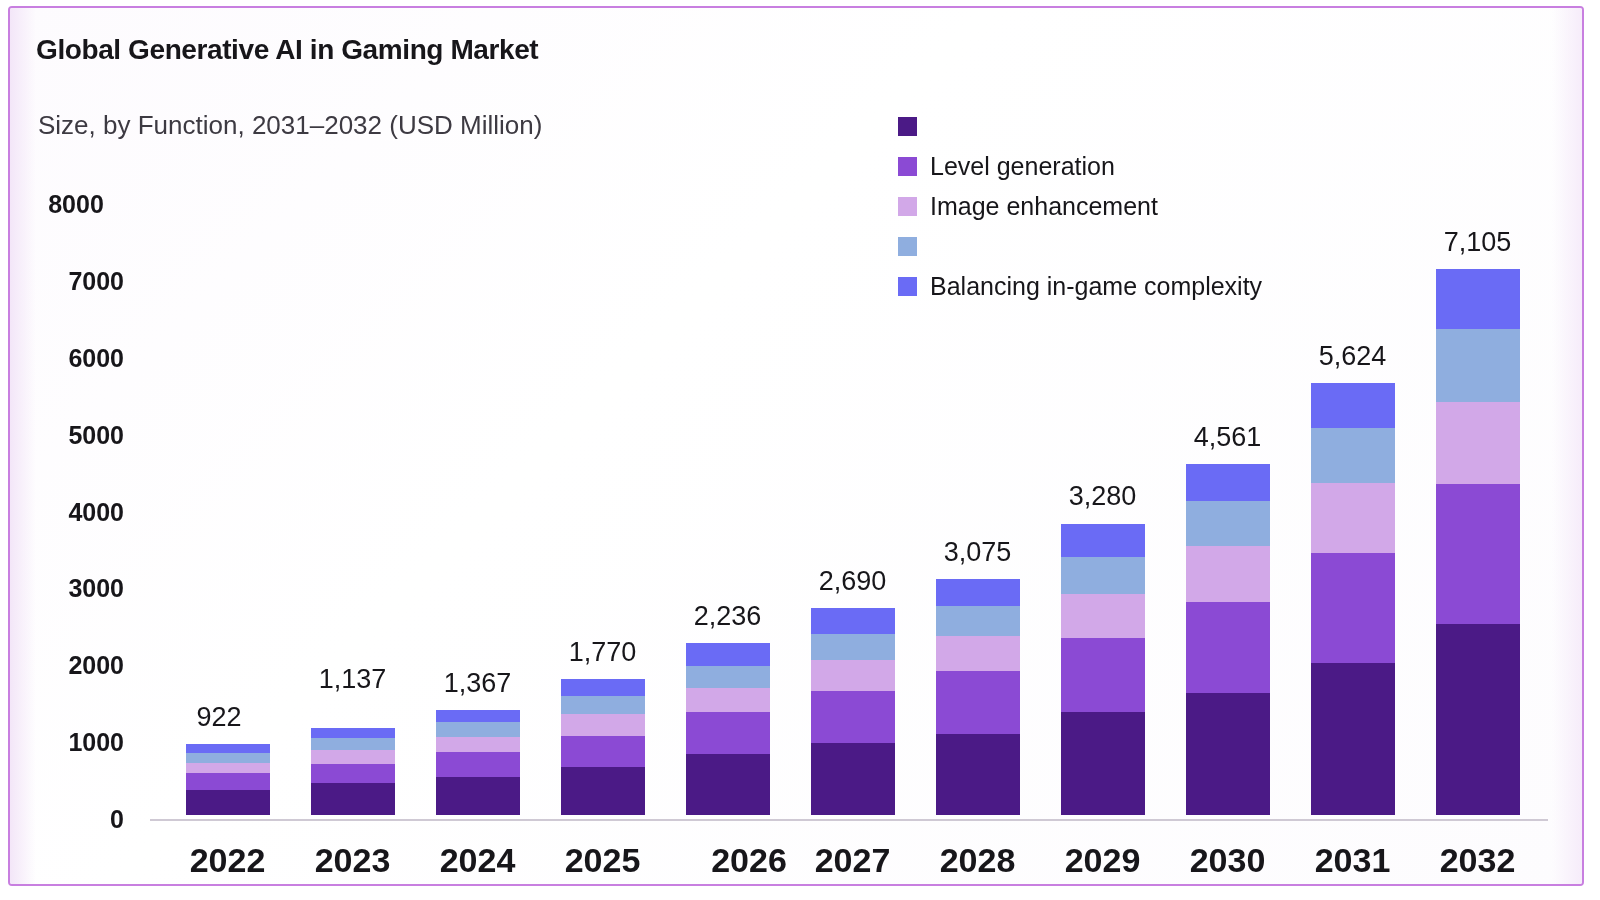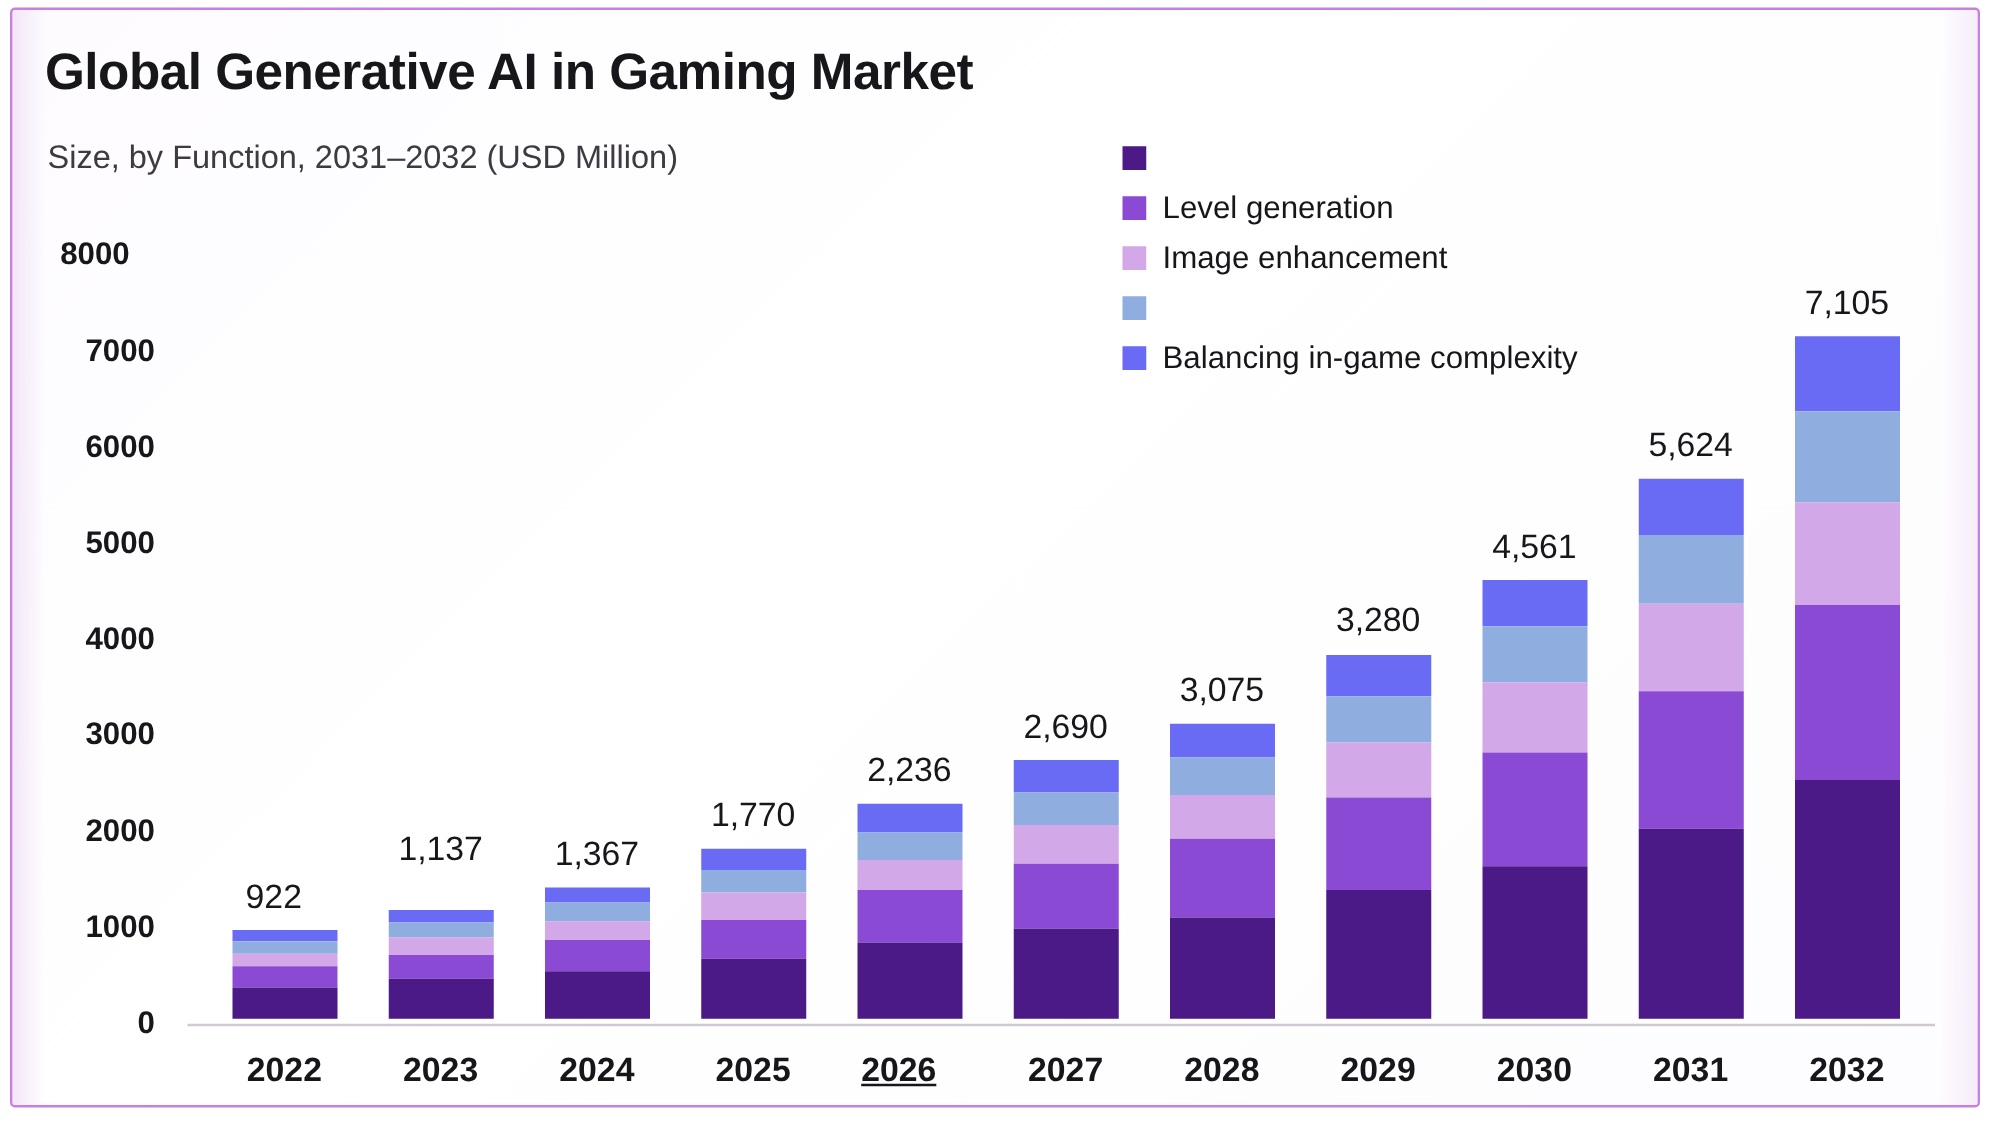--- a/index.html
+++ b/index.html
@@ -42,21 +42,21 @@
     right: 0; top: 0;
     width: 30px; height: 100%;
     background: linear-gradient(270deg, #f6ecfa 0%, rgba(246,236,250,0) 100%);
     pointer-events: none;
   }
 
   #title {
     position: absolute;
     left: 26px;
     top: 26px;
-    font-size: 41px;
+    font-size: 28px;
     font-weight: bold;
     color: #17161a;
     letter-spacing: -0.4px;
     white-space: nowrap;
   }
   #subtitle {
     position: absolute;
     left: 28px;
     top: 102px;
     font-size: 26px;
@@ -110,21 +110,21 @@
   #axis-line {
     position: absolute;
     left: 140px;
     width: 1398px;
     height: 2px;
     background: #cfc9d4;
   }
   .xtick {
     position: absolute;
     text-align: center;
-    font-size: 27px;
+    font-size: 34px;
     font-weight: bold;
     color: #17161a;
     transform: translateX(-50%);
     white-space: nowrap;
   }
   .bar-group {
     position: absolute;
     bottom: 0;
   }
   .bar-stack {
@@ -233,21 +233,21 @@
       <div class="bar-group" style="left: 675.5px; width: 84px; height: 894px;">
         <div class="bar-stack" style="bottom: 69px;">
           <div class="bar-seg" style="height: 22.3706px; background: rgb(106, 107, 245);"></div>
           <div class="bar-seg" style="height: 22.2937px; background: rgb(143, 174, 223);"></div>
           <div class="bar-seg" style="height: 24.6px; background: rgb(210, 168, 232);"></div>
           <div class="bar-seg" style="height: 41.8969px; background: rgb(139, 74, 212);"></div>
           <div class="bar-seg" style="height: 60.7312px; background: rgb(75, 26, 134);"></div>
         </div>
       </div>
       <div class="bar-total" style="left: 717.5px; top: 593.107px;">2,236</div>
-      <div class="xtick" style="left: 709px; top: 833px; text-decoration: underline;">2026</div>
+      <div class="xtick" style="left: 739px; top: 833px;">2026</div>
       <div class="bar-group" style="left: 800.5px; width: 84px; height: 894px;">
         <div class="bar-stack" style="bottom: 69px;">
           <div class="bar-seg" style="height: 25.7531px; background: rgb(106, 107, 245);"></div>
           <div class="bar-seg" style="height: 26.1375px; background: rgb(143, 174, 223);"></div>
           <div class="bar-seg" style="height: 30.75px; background: rgb(210, 168, 232);"></div>
           <div class="bar-seg" style="height: 51.8906px; background: rgb(139, 74, 212);"></div>
           <div class="bar-seg" style="height: 72.2625px; background: rgb(75, 26, 134);"></div>
         </div>
       </div>
       <div class="bar-total" style="left: 842.5px; top: 558.206px;">2,690</div>

